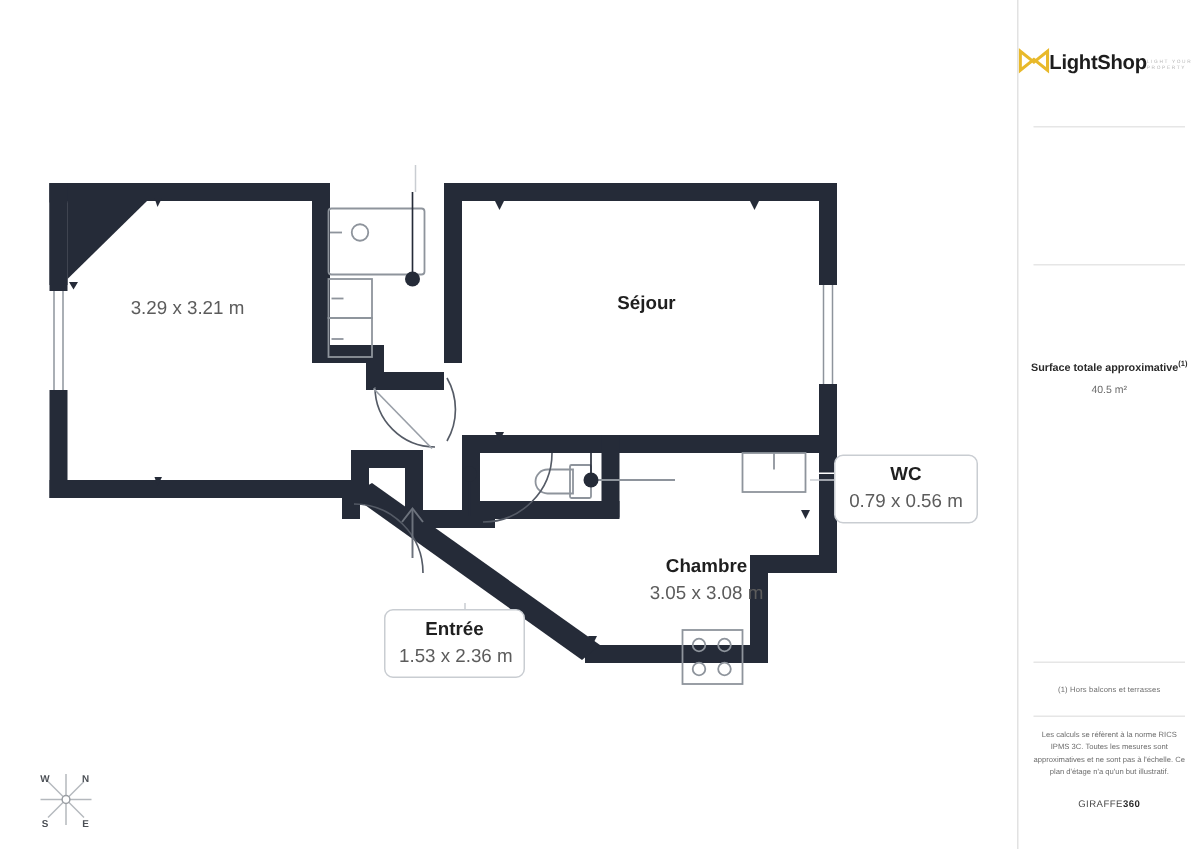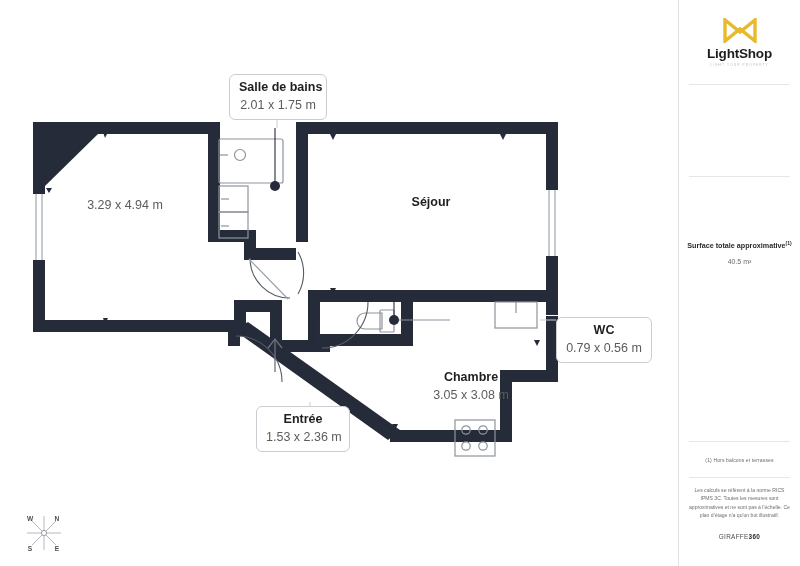--- a/index.html
+++ b/index.html
@@ -28,21 +28,21 @@
     position: absolute;
     left: 10px; right: 10px;
     height: 0;
     border-top: 1px solid #e6e6e6;
   }
   #logo-block {
     position: absolute;
     top: 0; left: 0; right: 0;
     height: 84px;
     display: flex;
-    flex-direction: column;
+    flex-direction: row;
     align-items: center;
     justify-content: center;
   }
   #logo-mark { width: 34px; height: 25px; margin-bottom: 4px; }
   #logo-word {
     font-size: 13.5px;
     font-weight: 700;
     letter-spacing: -0.2px;
     color: #1d1d1d;
     line-height: 1;
@@ -139,21 +139,21 @@
   .boxed {
     background: #ffffff;
     border: 1px solid #c9cdd2;
     border-radius: 6px;
     padding: 5px 9px 6px 9px;
   }
   #lbl-chambre { left: 60px;  top: 196px; width: 130px; }
   #lbl-sejour  { left: 372px; top: 195px; width: 118px; }
   #lbl-cuisine { left: 413px; top: 370px; width: 116px; }
   #lbl-sdb     { left: 229px; top: 74px;  width: 98px; }
-  #lbl-wc      { left: 556px; top: 303px; width: 96px; margin-top: 14px; }
+  #lbl-wc      { left: 556px; top: 303px; width: 96px; }
   #lbl-entree  { left: 256px; top: 406px; width: 94px; }
 </style>
 </head>
 <body>
 
 <div id="app">
 
   <div id="plan">
     <svg width="678" height="566" viewBox="0 0 678 566">
 
@@ -305,36 +305,32 @@
         <polygon points="330,134 336,134 333,140"></polygon>
         <polygon points="500,134 506,134 503,140"></polygon>
         <polygon points="330,288 336,288 333,294"></polygon>
         <polygon points="534,340 540,340 537,346"></polygon>
         <polygon points="392,424 398,424 395,430"></polygon>
       </g>
     </svg>
 
     
     <div class="room-label" id="lbl-chambre">
-      <span class="rdim">3.29 x 4.94 m</span>
+      <span class="rdim">3.29 x 3.21 m</span>
     </div>
 
     <div class="room-label" id="lbl-sejour">
       <span class="rname">Séjour</span>
     </div>
 
     <div class="room-label" id="lbl-cuisine">
       <span class="rname">Chambre</span>
       <span class="rdim">3.05 x 3.08 m</span>
     </div>
 
-    <div class="room-label boxed" id="lbl-sdb">
-      <span class="rname">Salle de bains</span>
-      <span class="rdim">2.01 x 1.75 m</span>
-    </div>
 
     <div class="room-label boxed" id="lbl-wc">
       <span class="rname">WC</span>
       <span class="rdim">0.79 x 0.56 m</span>
     </div>
 
     <div class="room-label boxed" id="lbl-entree">
       <span class="rname">Entrée</span>
       <span class="rdim">1.53 x 2.36 m</span>
     </div>

